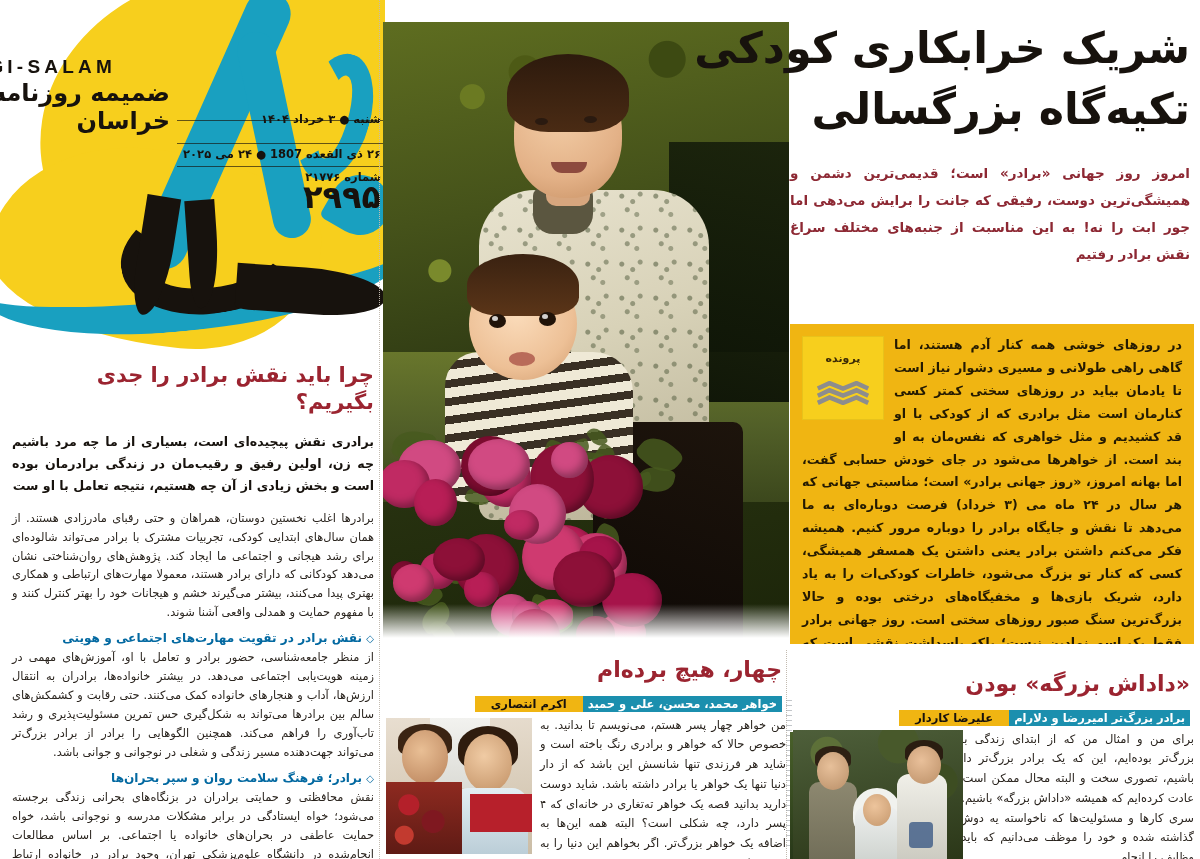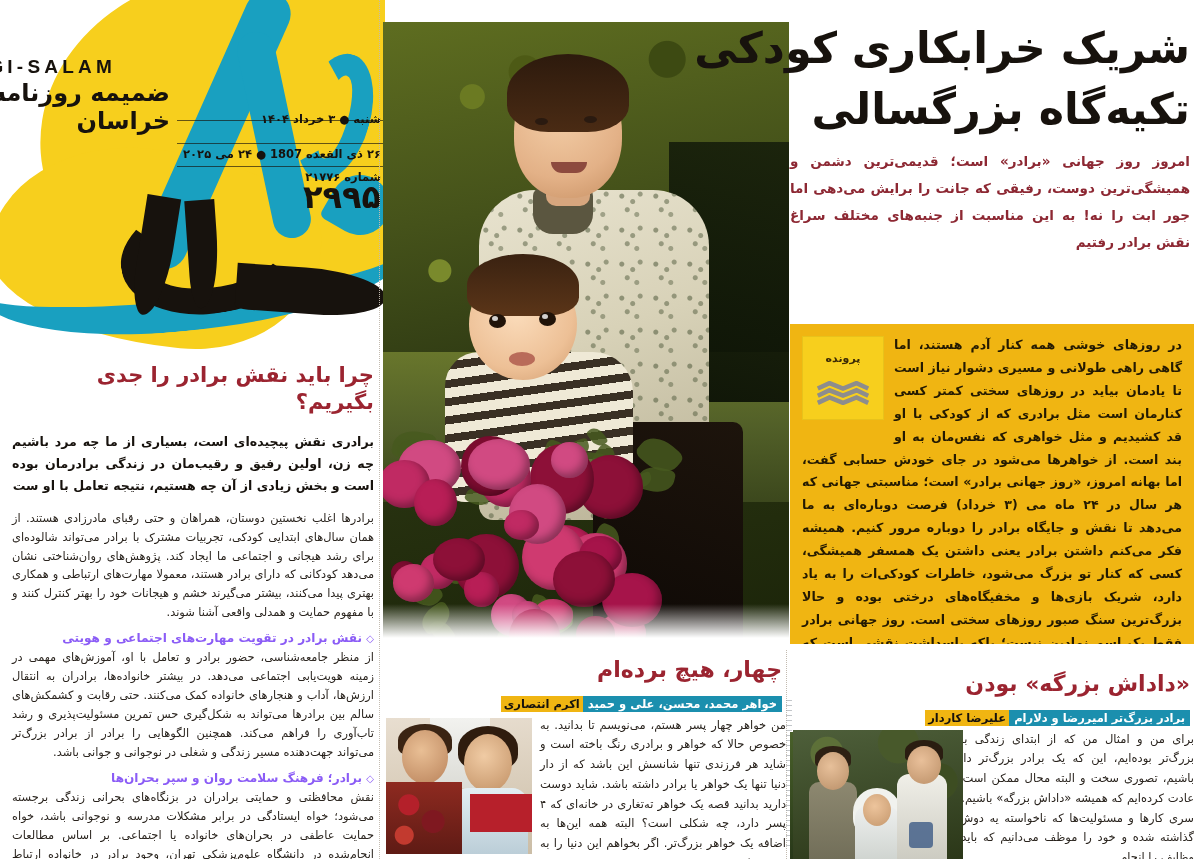--- a/index.html
+++ b/index.html
@@ -267,21 +267,21 @@
     position: absolute; right: 10px; top: 18px; width: 400px;
     text-align: right;
   }
   .headline {
     font-size: 43px; font-weight: 700; line-height: 1.42;
     color: #17120d; letter-spacing: -0.5px;
     white-space: nowrap;
   }
   .headline .l2 { display: block; }
   .kicker {
-    margin-top: 8px;
+    margin-top: 20px;
     font-size: 13.5px; line-height: 2.0; color: #8d2833;
     font-weight: 600; text-align: justify; text-align-last: right;
     direction: rtl;
   }
 
   
   .lead-box {
     position: absolute; right: 6px; top: 324px;
     width: 404px; height: 320px;
     background: #f0b512;
@@ -316,21 +316,21 @@
   .lc-lead {
     font-size: 12.6px; line-height: 1.75; color: #17120d;
     font-weight: 700; text-align: justify; text-align-last: right;
     direction: rtl; margin-bottom: 12px;
   }
   .lc-body {
     font-size: 11.4px; line-height: 1.66; color: #2a241e;
     text-align: justify; text-align-last: right; direction: rtl;
   }
   .lc-sub {
-    font-size: 12.1px; font-weight: 700; color: #8b5cf6;
+    font-size: 12.1px; font-weight: 700; color: #0369a1;
     margin: 9px 0 3px; text-align: right;
   }
   .lc-sub .dia { font-size: 10px; }
 
   
   .vsep {
     position: absolute; top: 0; width: 1px; height: 100%;
     border-left: 1px dotted #c3bbb0;
   }
 
@@ -345,21 +345,21 @@
     text-align: right; font-size: 22px; font-weight: 700;
     color: #9b2430; line-height: 1.25; margin-bottom: 12px;
     padding-right: 4px;
   }
   .byline {
     text-align: right; margin-bottom: 4px; padding-right: 4px;
     font-size: 0;
   }
   .byline .author {
     display: inline-block; background: #f0b512; color: #17120d;
-    font-size: 11.5px; font-weight: 700; padding: 1px 3px;
+    font-size: 11.5px; font-weight: 700; padding: 1px 16px;
   }
   .byline .role {
     display: inline-block; background: #1b8fae; color: #ffffff;
     font-size: 11.5px; font-weight: 700; padding: 1px 5px;
   }
   .bot-flow { overflow: hidden; }
   .bot-photo {
     float: left; width: 146px; height: 136px;
     margin: 2px 8px 4px 0; overflow: hidden; position: relative;
     background: #cbbfae;

